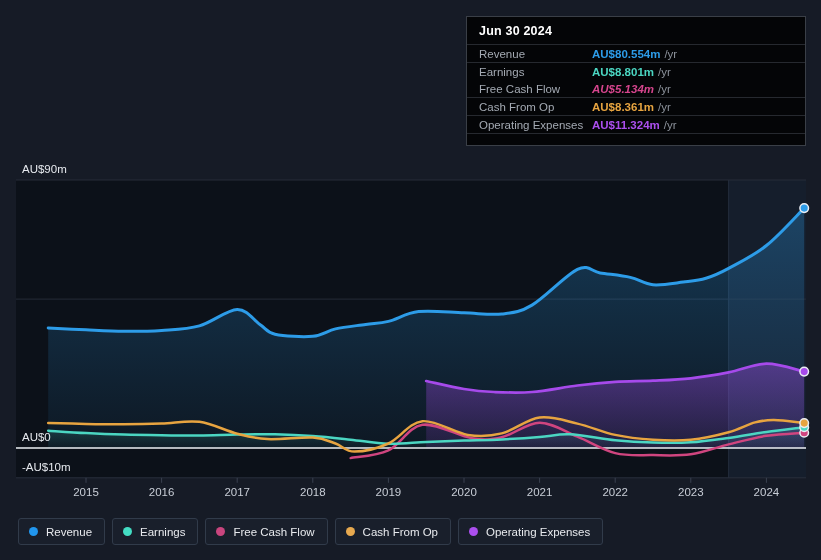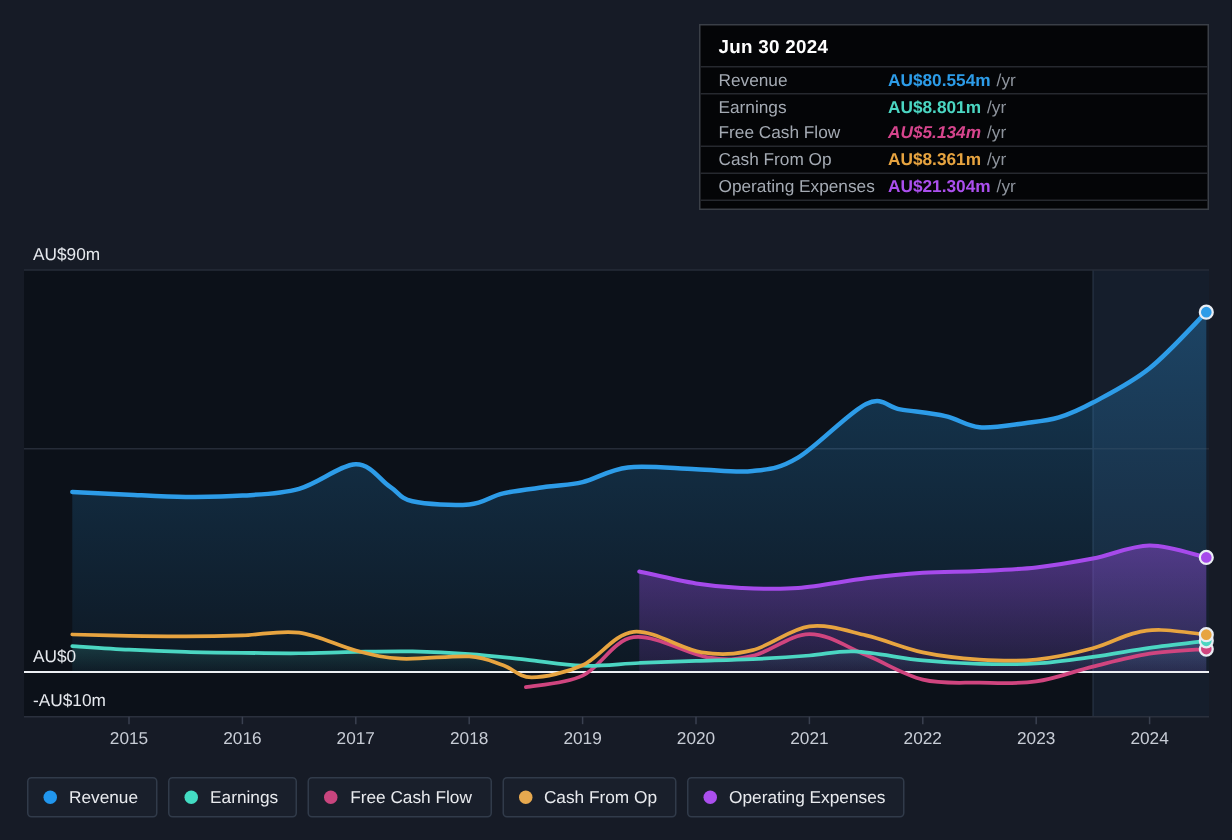--- a/index.html
+++ b/index.html
@@ -9,21 +9,21 @@
     background:#161B26;
     font-family:"Liberation Sans","DejaVu Sans",sans-serif;
   }
   .page { position:relative; width:821px; height:560px; }
   svg#chart { position:absolute; left:0; top:0; }
 
   
   .tooltip {
     position:absolute; left:466px; top:16px; width:340px;
     background:#040507; border:1px solid #3A3F47;
-    z-index:5; padding-bottom:5px;
+    z-index:5; padding-bottom:11px;
   }
   .tt-header {
     font-size:12.5px; font-weight:bold; color:#FFFFFF;
     padding:7px 12px 6px 12px; border-bottom:1px solid #26292F;
     letter-spacing:.2px;
   }
   .tt-row {
     display:flex; align-items:baseline;
     font-size:11.5px; padding:2.5px 12px;
     border-bottom:1px solid #26292F;
@@ -143,21 +143,21 @@
     <span class="tt-value"><b style="color: rgb(214, 69, 141); font-style: italic;">AU$5.134m</b><span class="tt-suffix">/yr</span></span>
   </div>
 
   <div class="tt-row">
     <span class="tt-label">Cash From Op</span>
     <span class="tt-value"><b style="color: rgb(231, 164, 64); margin-top: 48px;">AU$8.361m</b><span class="tt-suffix">/yr</span></span>
   </div>
 
   <div class="tt-row">
     <span class="tt-label">Operating Expenses</span>
-    <span class="tt-value"><b style="color: rgb(171, 79, 238);">AU$21.304m</b><span class="tt-suffix">/yr</span></span>
+    <span class="tt-value"><b style="color: rgb(171, 79, 238);">AU$11.324m</b><span class="tt-suffix">/yr</span></span>
   </div>
 </div>
   </div>
 
   <div class="legend" id="legend">
   <div class="chip">
     <span class="dot" style="background: rgb(33, 150, 238);"></span>
     <span class="chip-label">Revenue</span>
   </div>
 

